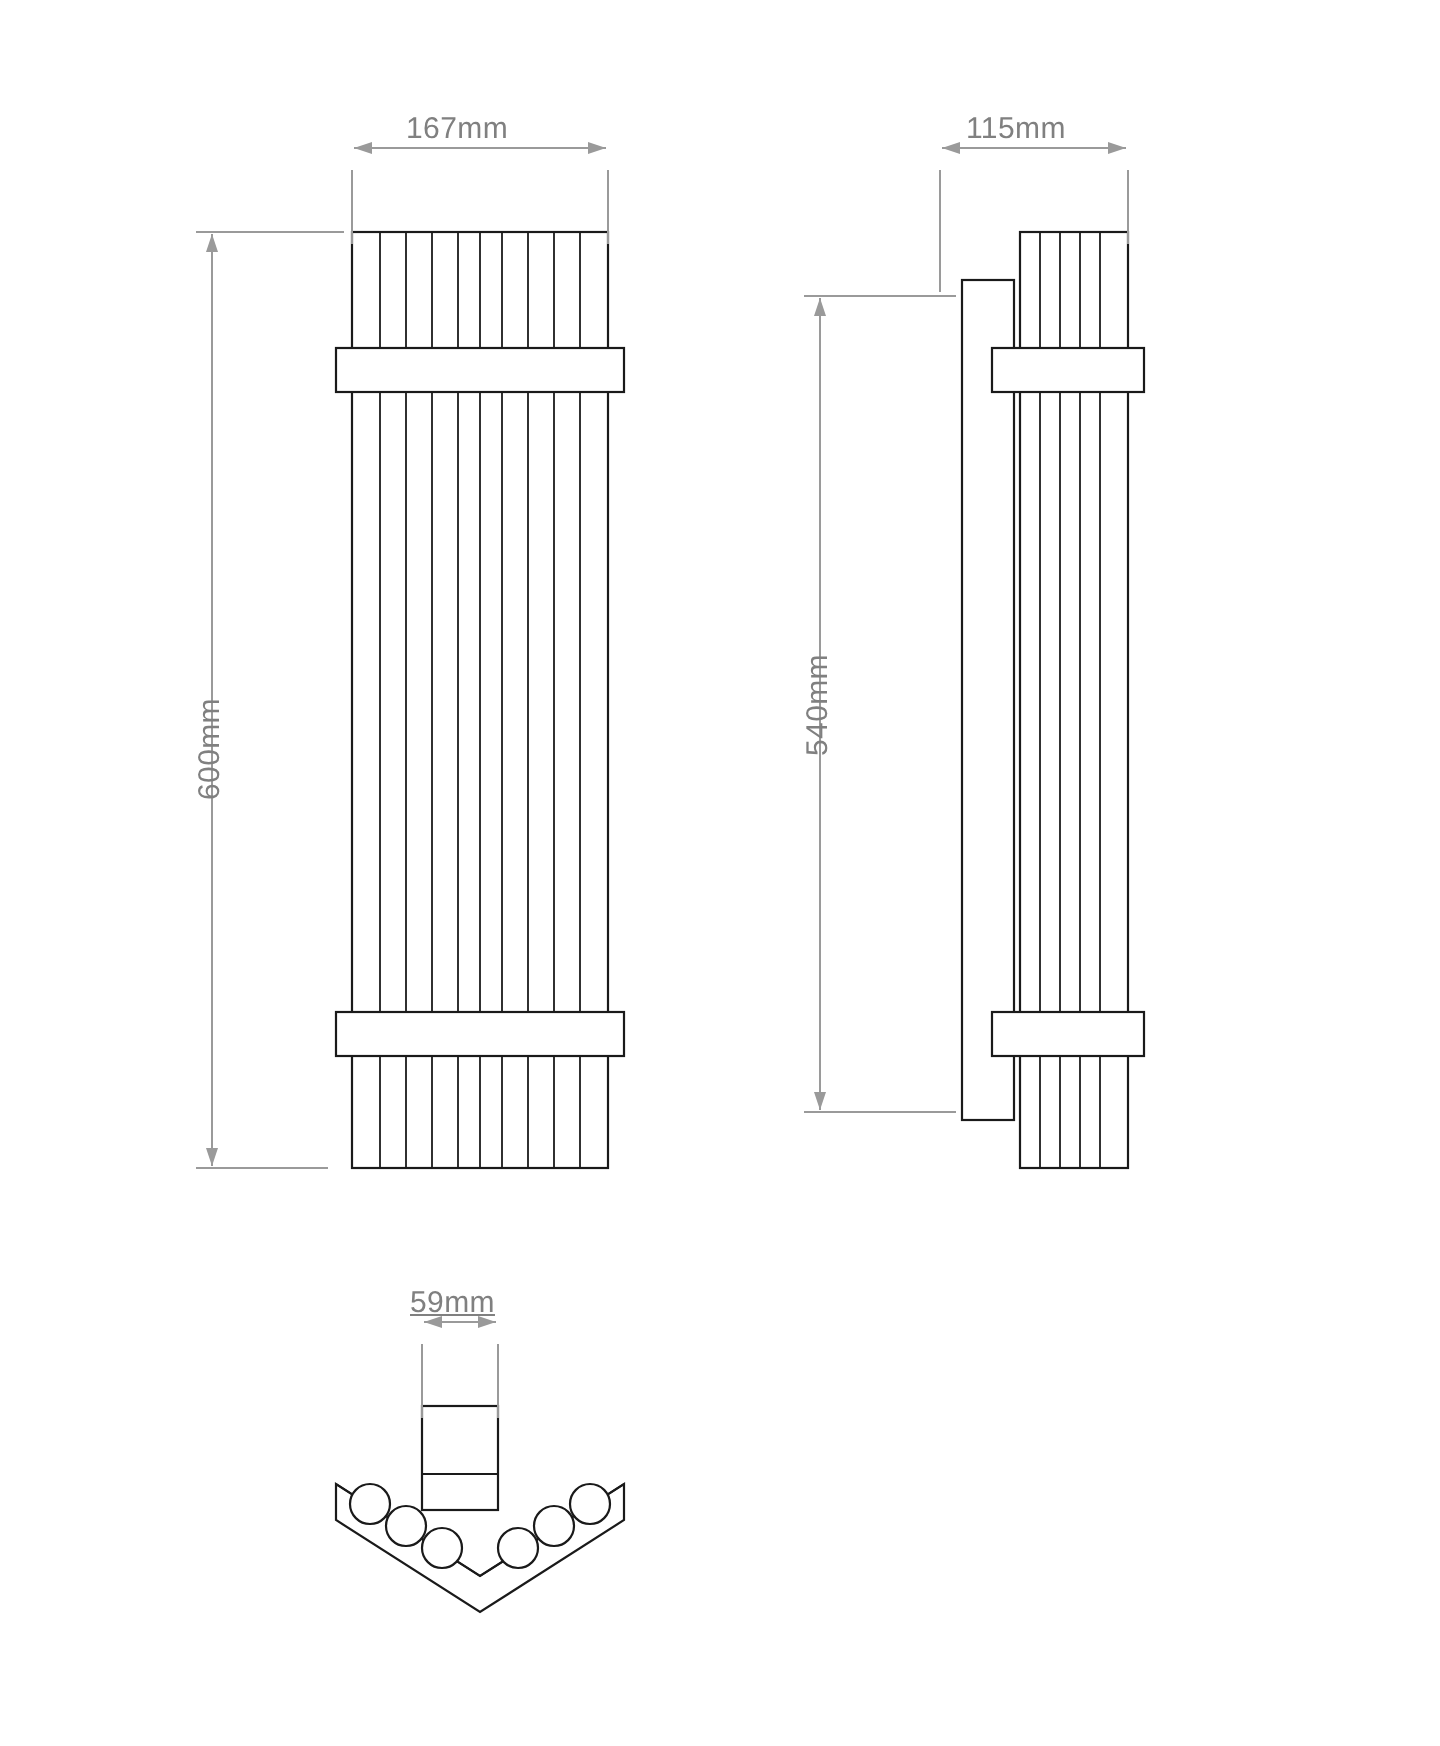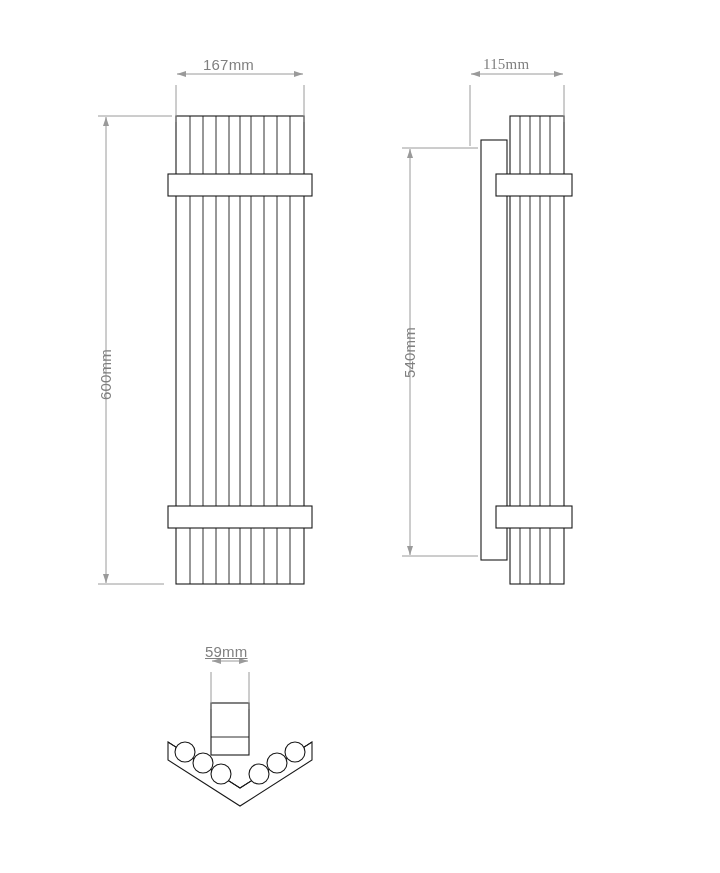--- a/index.html
+++ b/index.html
@@ -136,19 +136,19 @@
       <line x1="211" y1="672" x2="211" y2="709" class="dim"></line>
       <line x1="249" y1="672" x2="249" y2="709" class="dim"></line>
       <line x1="212" y1="661" x2="248" y2="661" class="dim" marker-start="url(#arrR)" marker-end="url(#arrL)"></line>
     </g>
   </svg>
 
   <div class="dim-label" style="left:203px; top:56px;text-align:center;">167mm</div>
 
   <div class="dim-label vertical" style="left:60px; top:366px; width:90px; text-align:center;">600mm</div>
 
-  <div class="dim-label" style="left:483px; top:56px;font-family:Liberation Serif, serif;">115mm</div>
+  <div class="dim-label" style="left:483px; top:56px;">115mm</div>
 
   <div class="dim-label vertical" style="left:364px; top:344px; width:90px; text-align:center;">540mm</div>
 
   <div class="dim-label" style="left:205px; top:643px;text-decoration:underline;">59mm</div>
 
 </div>
 
 </body></html>

